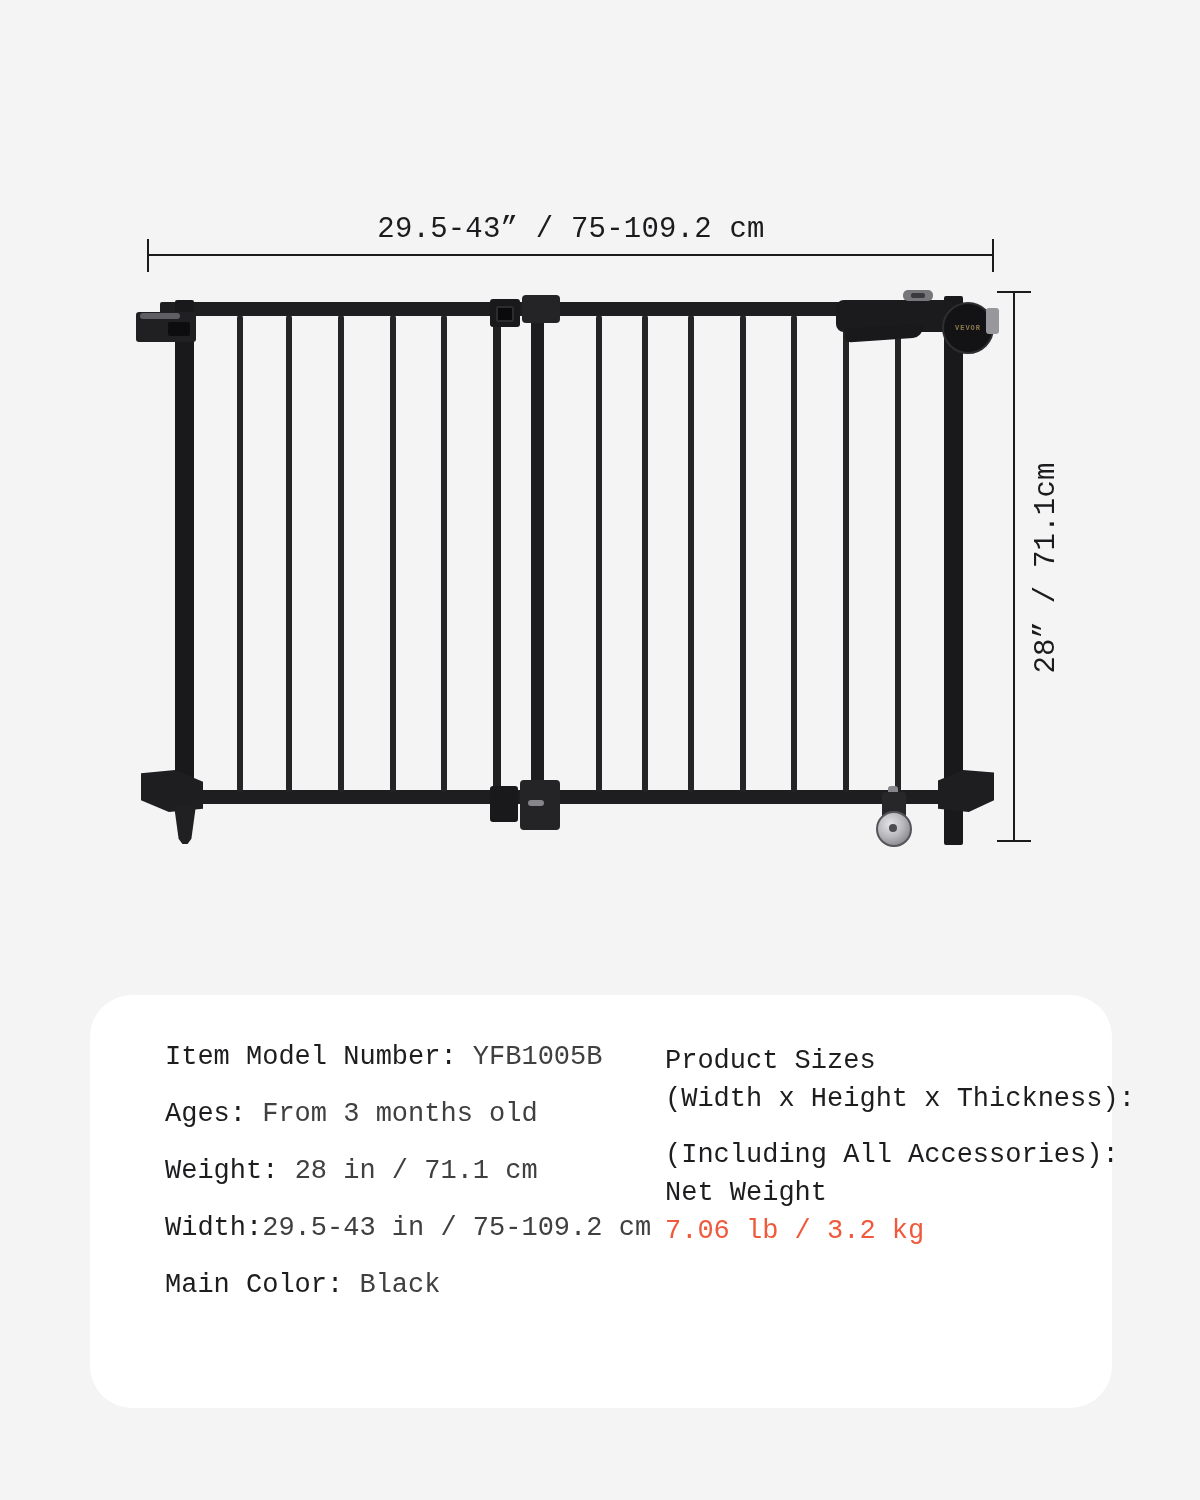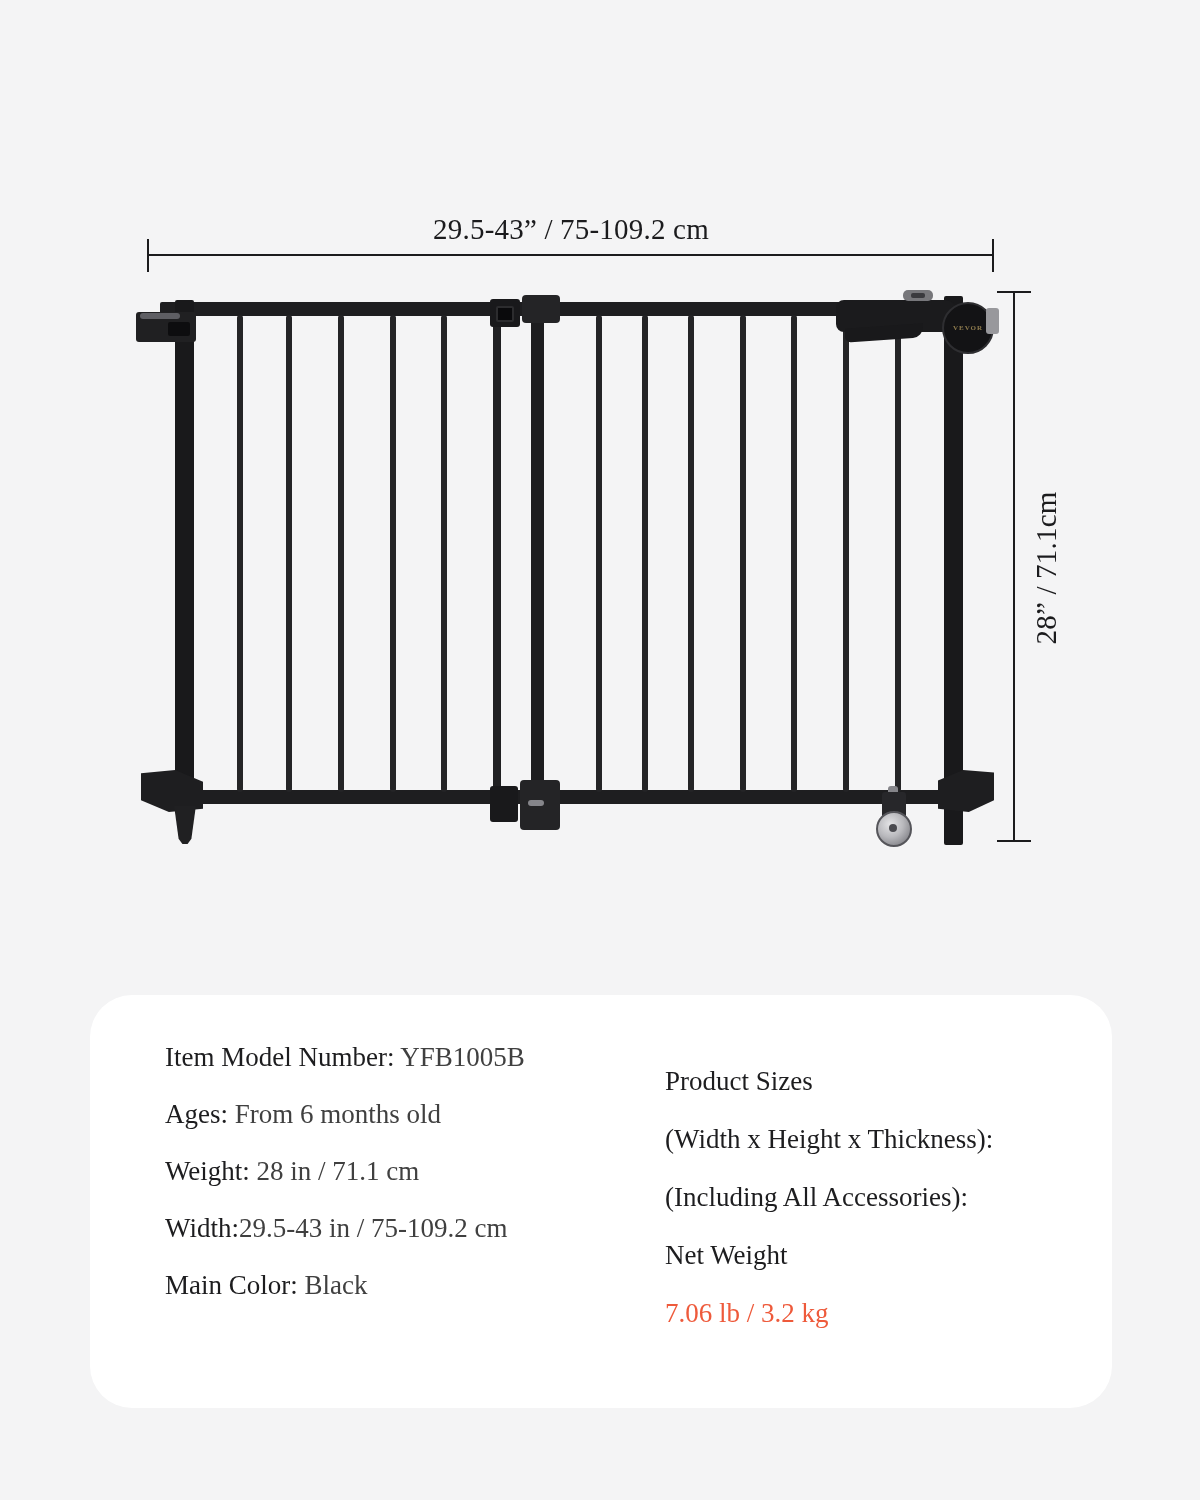--- a/index.html
+++ b/index.html
@@ -1,20 +1,20 @@
 <!DOCTYPE html>
 <html><head>
 <meta charset="utf-8">
 <style>
   html,body{margin:0;padding:0;}
   .page{
     position:relative;
     width:1200px;height:1500px;
     background:#f4f4f5;
-    font-family:Liberation Serif, serif;
+    font-family:Liberation Mono, monospace;
     color:#1d1d1f;
     overflow:hidden;
   }
   .abs{position:absolute;}
 
   
   .dim-line{background:#1b1b1d;}
   .dim-text{
     font-size:29px;font-weight:500;color:#1b1b1d;
     letter-spacing:0.2px;white-space:nowrap;
@@ -50,21 +50,21 @@
   
   .spec-card{
     left:90px;top:995px;width:1022px;height:413px;
     background:#ffffff;border-radius:42px;
   }
   .spec-col-left{left:165px;top:1042px;width:480px;}
   .spec-row{height:30px;margin-bottom:27px;font-size:27px;line-height:30px;white-space:nowrap;}
   .spec-label{color:#1d1d1f;}
   .spec-value{color:#404040;margin-top:8px;}
   .spec-col-right{left:665px;top:1042px;width:430px;font-size:27px;line-height:38px;}
-  .spec-block div{white-space:nowrap;margin-top:20px;}
+  .spec-block div{white-space:nowrap;}
   .spec-block .val{color:#ee5a3b;}
   .spec-block + .spec-block{margin-top:18px;}
 </style>
 </head>
 <body>
 
 <div class="page">
 
   <div>
 
@@ -132,21 +132,21 @@
     <div class="abs hub" style="left:889px;top:824px;width:8px;height:8px;"></div>
   </div>
 
   <div class="abs spec-card"></div>
 
   <div class="abs spec-col-left">
     <div class="spec-row">
       <span class="spec-label">Item Model Number: </span><span class="spec-value">YFB1005B</span>
     </div>
     <div class="spec-row">
-      <span class="spec-label">Ages: </span><span class="spec-value">From 6 months old</span>
+      <span class="spec-label">Ages: </span><span class="spec-value">From 3 months old</span>
     </div>
     <div class="spec-row">
       <span class="spec-label">Weight: </span><span class="spec-value">28 in / 71.1 cm</span>
     </div>
     <div class="spec-row">
       <span class="spec-label">Width:</span><span class="spec-value">29.5-43 in / 75-109.2 cm</span>
     </div>
     <div class="spec-row">
       <span class="spec-label">Main Color: </span><span class="spec-value">Black</span>
     </div>

